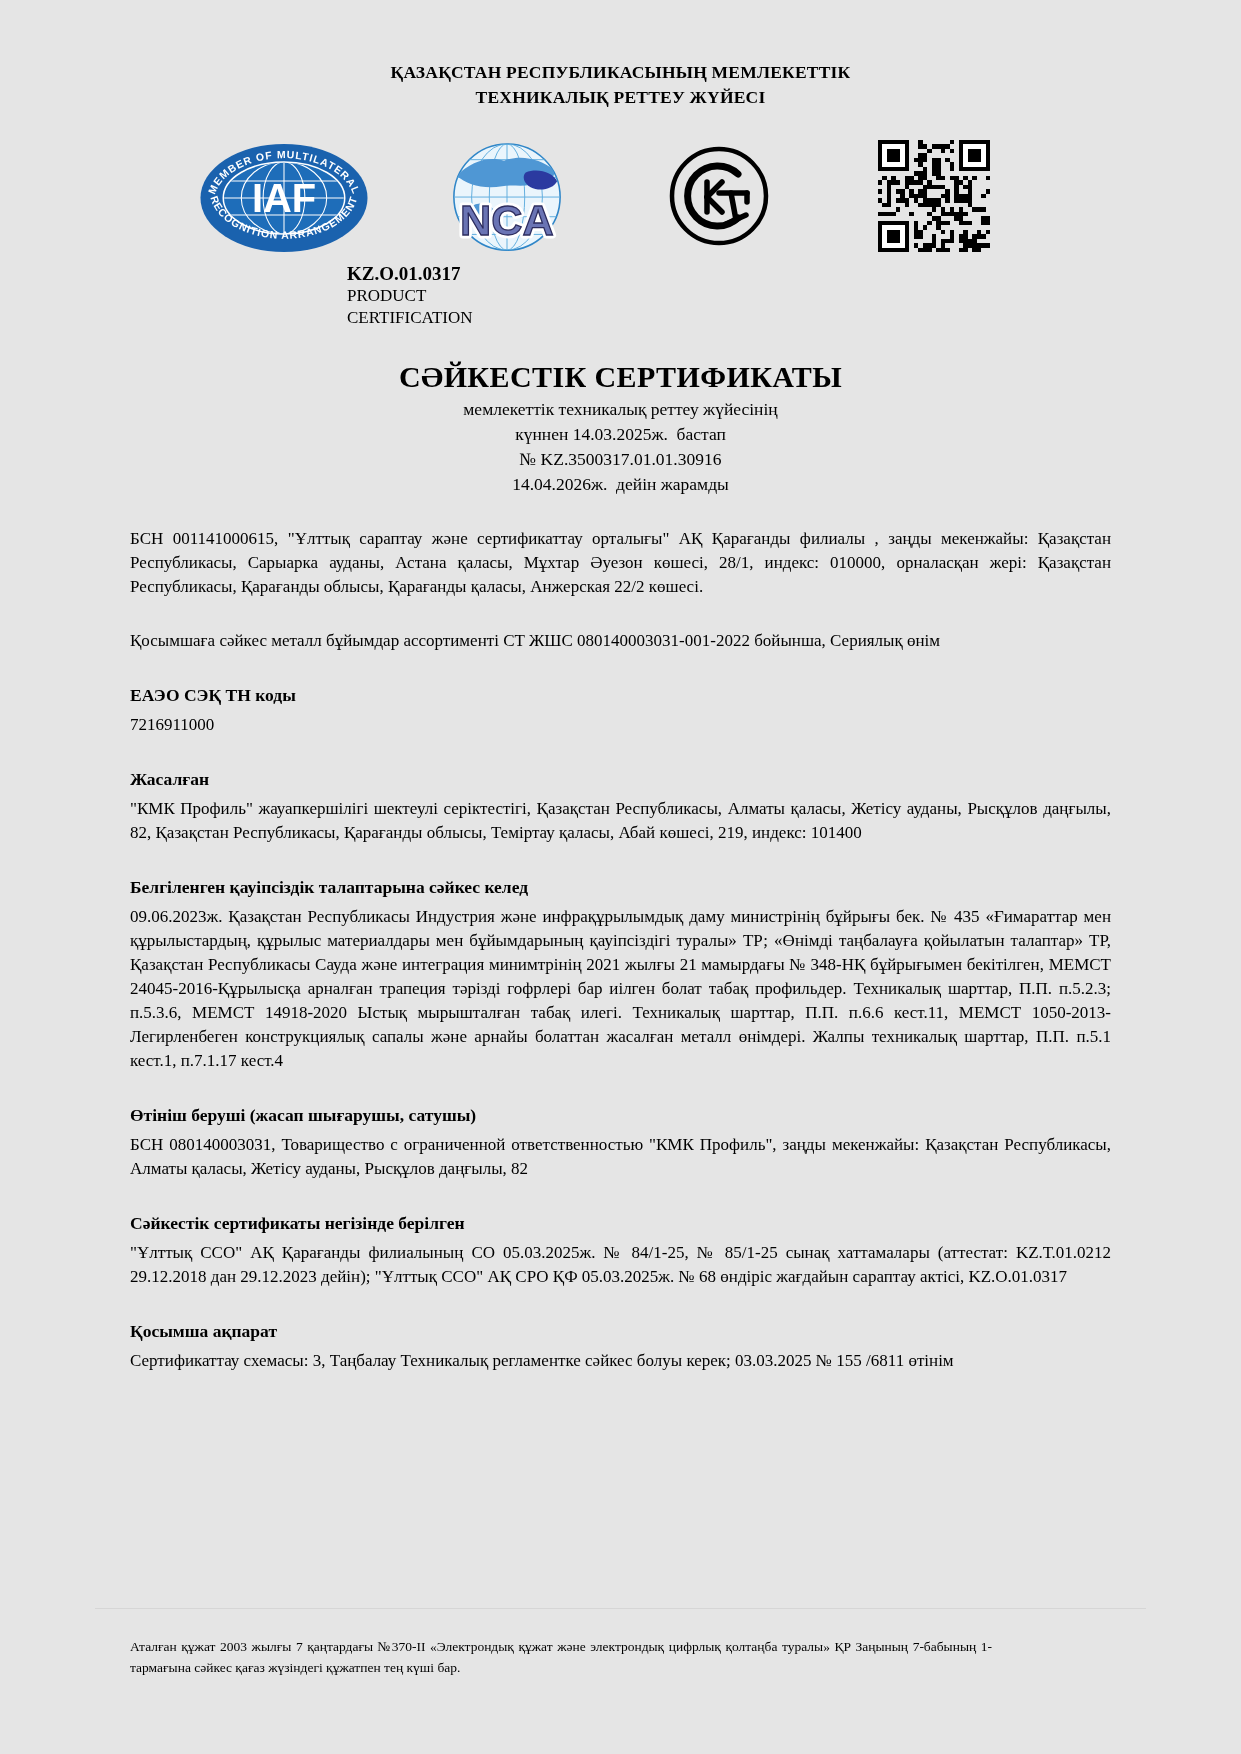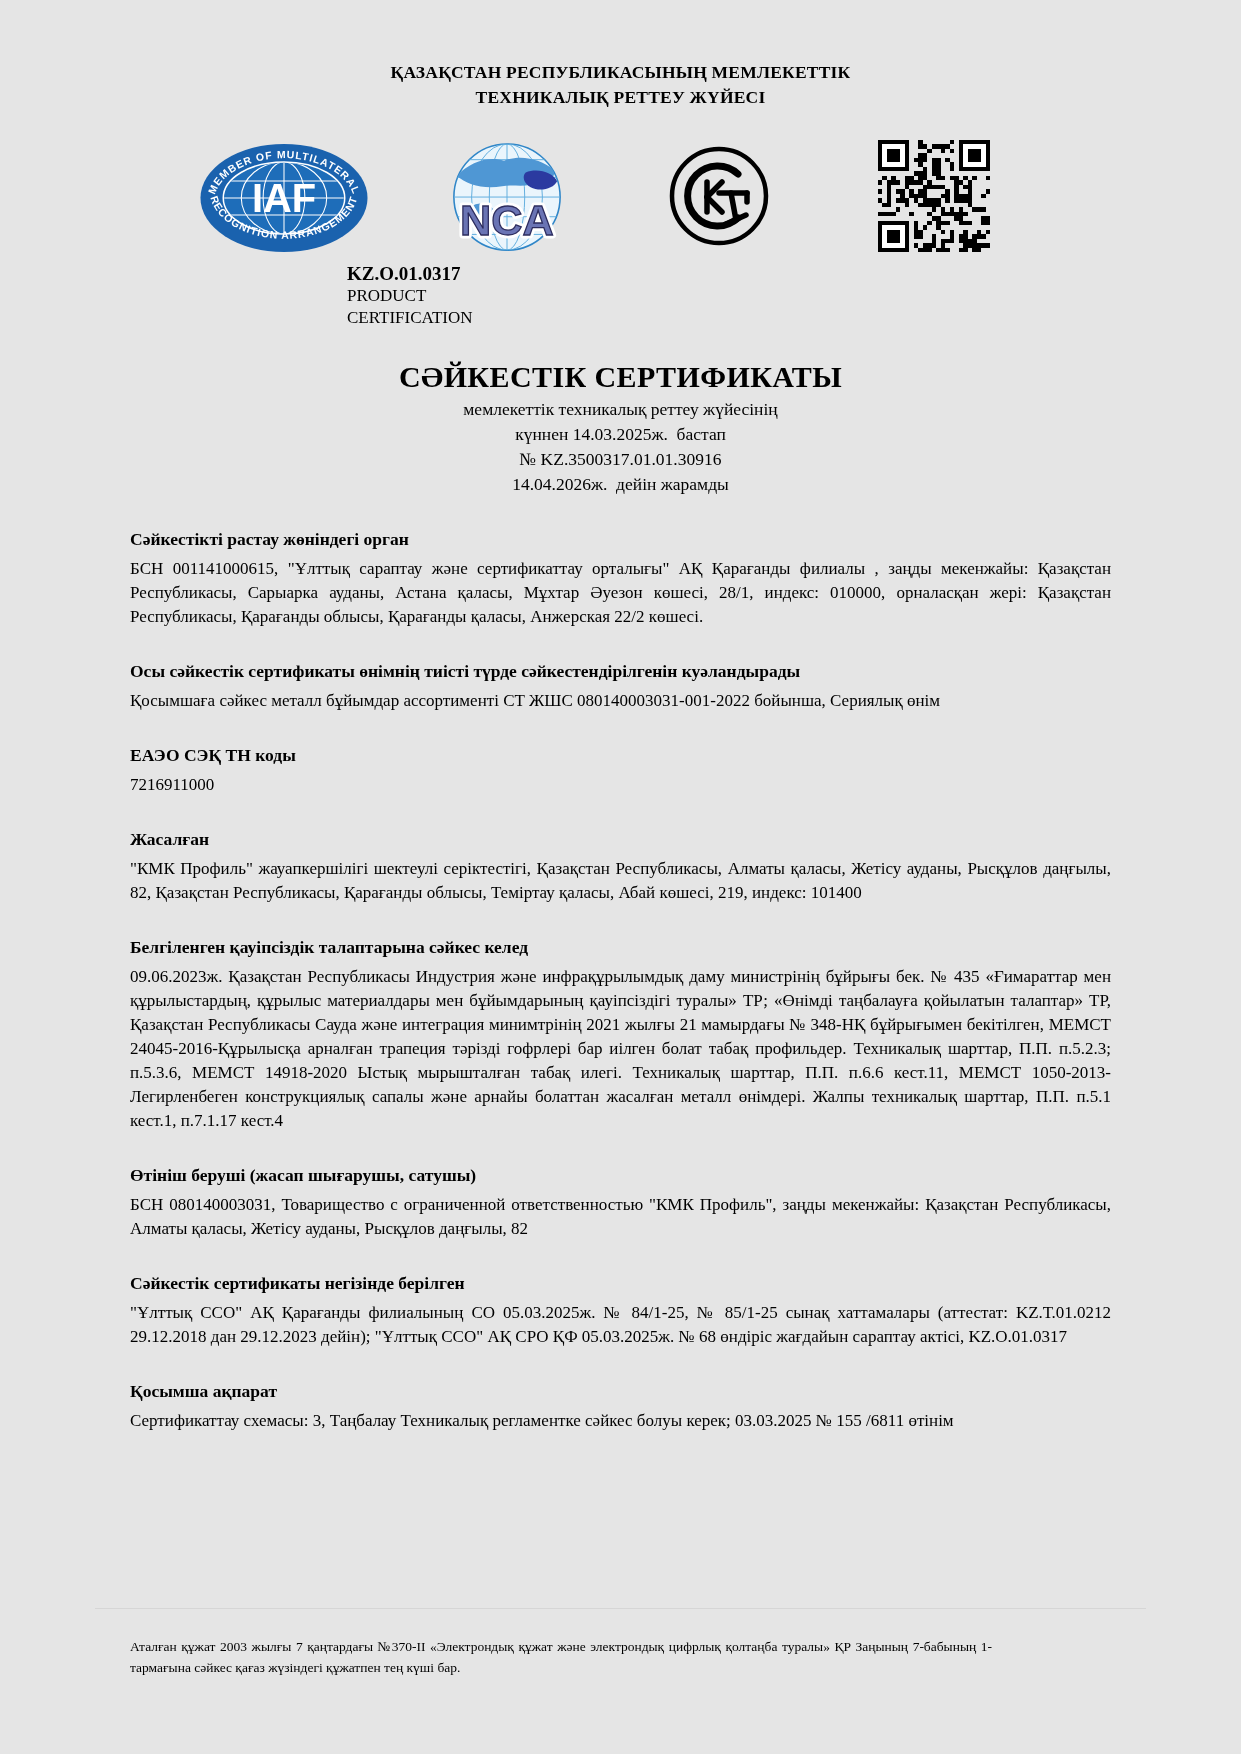--- a/index.html
+++ b/index.html
@@ -343,25 +343,23 @@
 
   <div class="registry">
     <div>мемлекеттік техникалық реттеу жүйесінің</div>
     <div>күннен 14.03.2025ж.&nbsp; бастап</div>
     <div>№ KZ.3500317.01.01.30916</div>
     <div>14.04.2026ж.&nbsp; дейін жарамды</div>
   </div>
 
   <div>
     <div class="section">
-      <h3 class="section-heading">Сәйкестікті растау жөніндегі орган</h3>
       <p class="section-body">БСН 001141000615, "Ұлттық сараптау және сертификаттау орталығы" АҚ Қарағанды филиалы , заңды мекенжайы: Қазақстан Республикасы, Сарыарка ауданы, Астана қаласы, Мұхтар Әуезон көшесі, 28/1, индекс: 010000, орналасқан жері: Қазақстан Республикасы, Қарағанды облысы, Қарағанды қаласы, Анжерская 22/2 көшесі.</p>
     </div>
     <div class="section">
-      <h3 class="section-heading">Осы сәйкестік сертификаты өнімнің тиісті түрде сәйкестендірілгенін куәландырады</h3>
       <p class="section-body">Қосымшаға сәйкес металл бұйымдар ассортименті СТ ЖШС 080140003031-001-2022 бойынша, Сериялық өнім</p>
     </div>
     <div class="section">
       <h3 class="section-heading">ЕАЭО СЭҚ ТН коды</h3>
       <p class="section-body">7216911000</p>
     </div>
     <div class="section">
       <h3 class="section-heading">Жасалған</h3>
       <p class="section-body">"КМК Профиль" жауапкершілігі шектеулі серіктестігі, Қазақстан Республикасы, Алматы қаласы, Жетісу ауданы, Рысқұлов даңғылы, 82, Қазақстан Республикасы, Қарағанды облысы, Теміртау қаласы, Абай көшесі, 219, индекс: 101400</p>
     </div>

